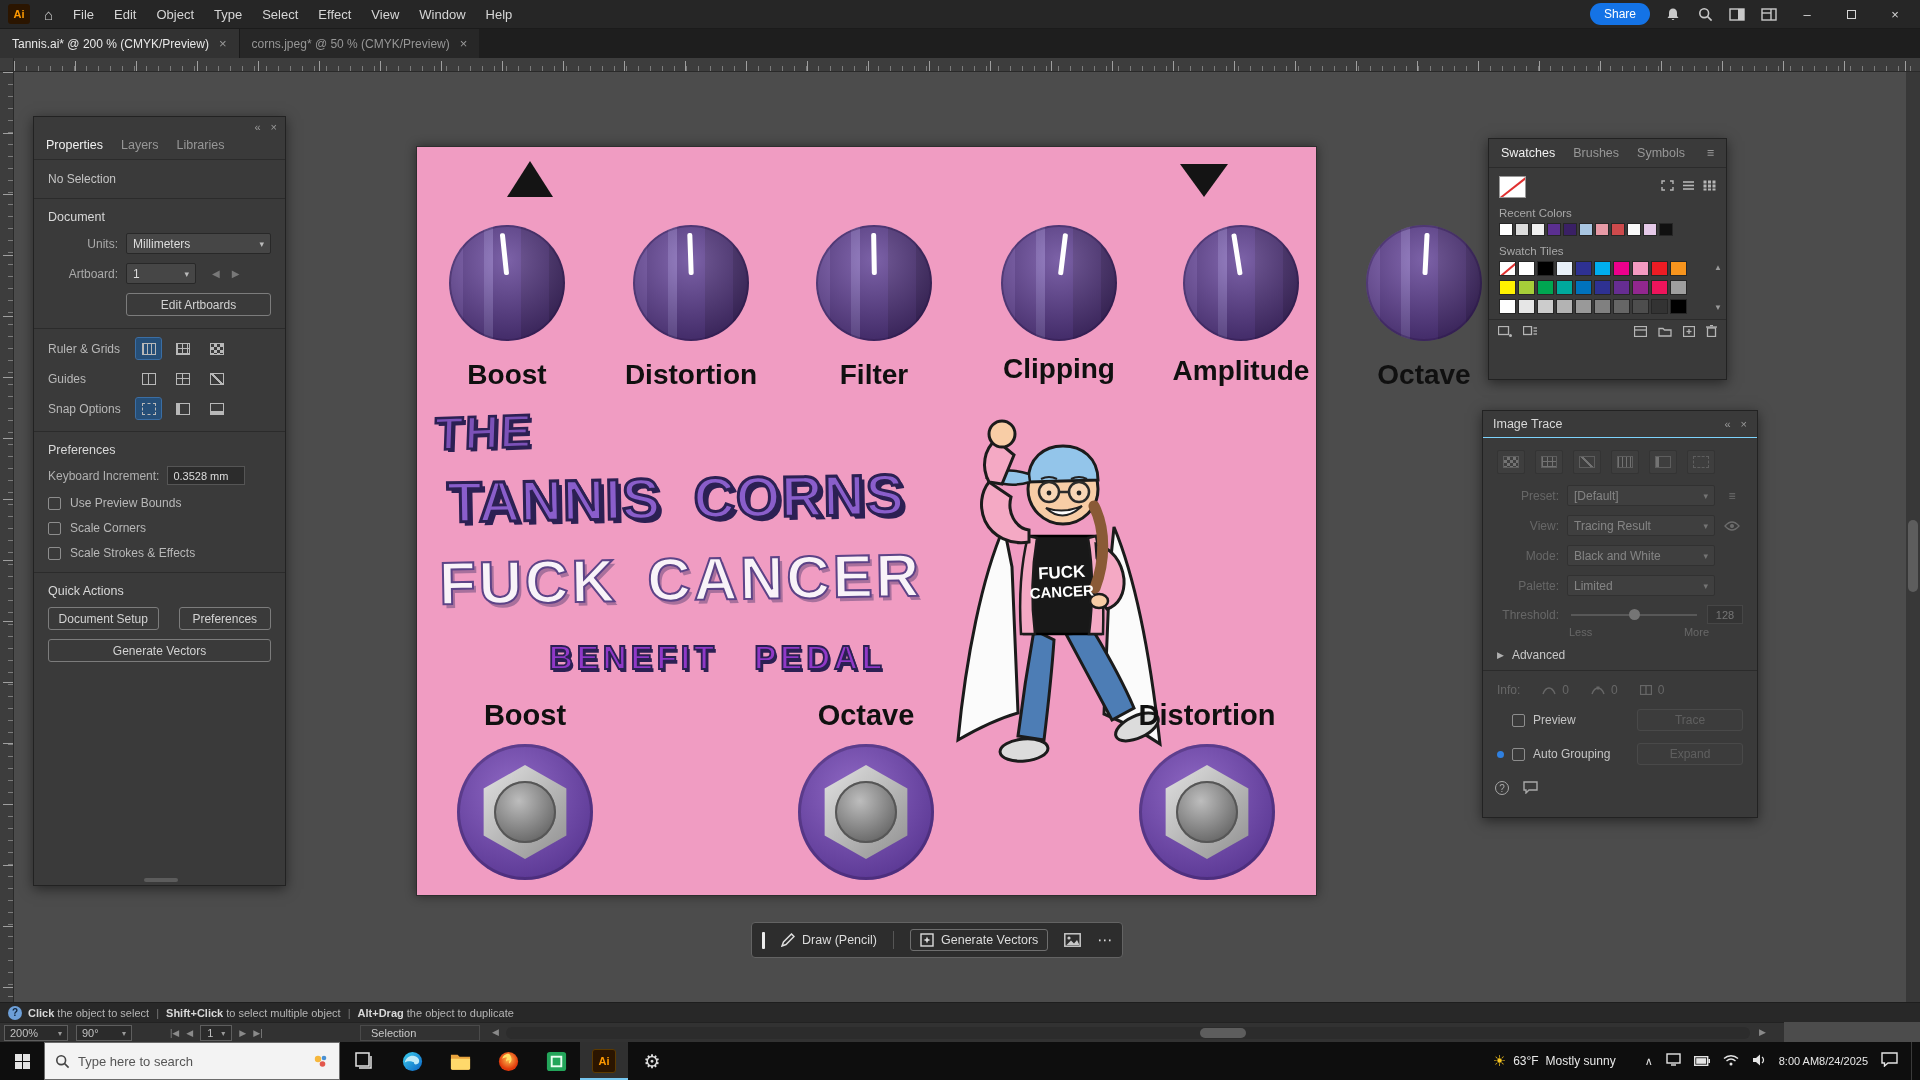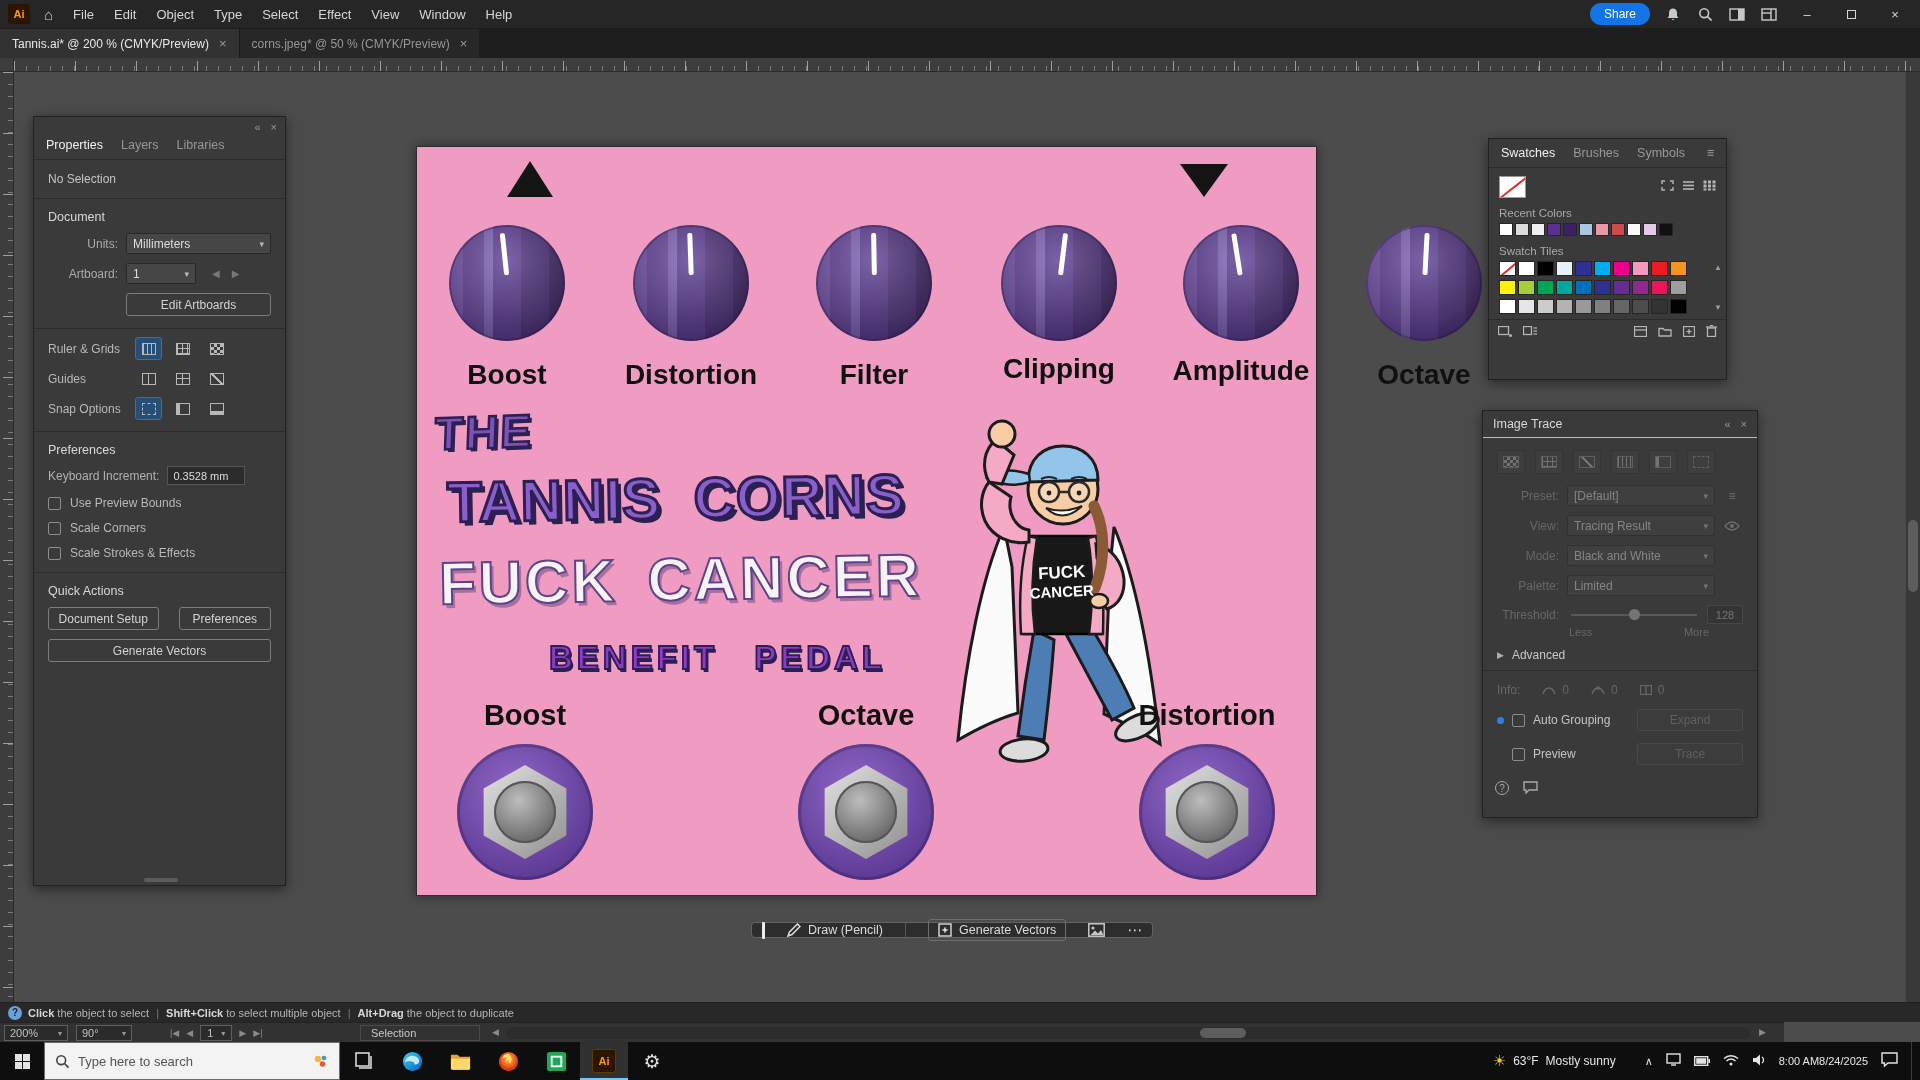--- a/index.html
+++ b/index.html
@@ -174,22 +174,22 @@
   .ig { display:flex; align-items:center; gap:6px; }
   .itbtn { width:106px; height:22px; border:1px solid #5c5c5c; border-radius:3px; background:#3f3f3f; color:#8d8d8d;
     display:flex; align-items:center; justify-content:center; font-size:12px; margin-left:auto; }
   .togrow { display:flex; align-items:center; gap:8px; padding:12px 14px 0; color:#c4c4c4; }
   .bluedot { width:7px; height:7px; border-radius:50%; background:#2f80e0; flex:none; }
   .trace-foot { display:flex; gap:14px; padding:16px 12px 0; color:#a8a8a8; }
   .circle-i { width:14px; height:14px; border-radius:50%; border:1px solid #a8a8a8; font-size:10px;
     display:flex; align-items:center; justify-content:center; }
 
   
-  .ctb { position:absolute; left:751px; top:922px; height:16px; background:#2d2d2d; border:1px solid #636363;
-    border-radius:4px; display:flex; align-items:center; gap:22px; padding:0 10px; z-index:15; color:#dcdcdc; font-size:12.5px; }
+  .ctb { position:absolute; left:751px; top:922px; height:36px; background:#2d2d2d; border:1px solid #636363;
+    border-radius:4px; display:flex; align-items:center; gap:16px; padding:0 10px; z-index:15; color:#dcdcdc; font-size:12.5px; }
   .ctb .grip { width:3px; height:17px; background:#ececec; border-radius:1px; }
   .ctb .vdiv { width:1px; height:18px; background:#565656; }
   .ctb-btn { display:flex; align-items:center; gap:7px; }
   .ctb-btn.boxed { border:1px solid #6e6e6e; border-radius:3px; padding:3px 9px; }
 
   
   .hintbar { position:absolute; left:0; top:1002px; width:1920px; height:20px; background:#282828;
     border-top:1px solid #1e1e1e; display:flex; align-items:center; gap:6px; padding:0 8px; font-size:11px;
     color:#b5b5b5; z-index:50; }
   .help-circle { width:14px; height:14px; border-radius:50%; background:#6d9fd8; color:#10253c; font-weight:bold;
@@ -726,30 +726,30 @@
     </span>
     <span class="ig">
       <svg width="12" height="10" viewBox="0 0 12 10">
           <rect x="0.5" y="0.5" width="11" height="9" fill="none" stroke="#9d9d9d" stroke-width="1.3"></rect>
           <line x1="6" y1="0.5" x2="6" y2="9.5" stroke="#9d9d9d" stroke-width="1.3"></line>
         </svg>
       <span>0</span>
     </span>
   </div>
   <div class="togrow">
+    <span style="width:7px;"></span>
+    <span class="cb"></span>
+    <span>Preview</span>
+    <span class="itbtn dim">Trace</span>
+  </div>
+  <div class="togrow">
     <span class="bluedot"></span>
     <span class="cb"></span>
     <span>Auto Grouping</span>
     <span class="itbtn dim">Expand</span>
-  </div>
-  <div class="togrow">
-    <span style="width:7px;"></span>
-    <span class="cb"></span>
-    <span>Preview</span>
-    <span class="itbtn dim">Trace</span>
   </div>
   <div class="trace-foot">
     <span class="circle-i">
         <span>?</span>
       </span>
     <span>
       <svg width="15" height="13" viewBox="0 0 15 13">
           <path d="M1 1 h13 v8 h-8 l-3 3 v-3 h-2 Z" fill="none" stroke="#a8a8a8" stroke-width="1.4"></path>
         </svg>
     </span>

